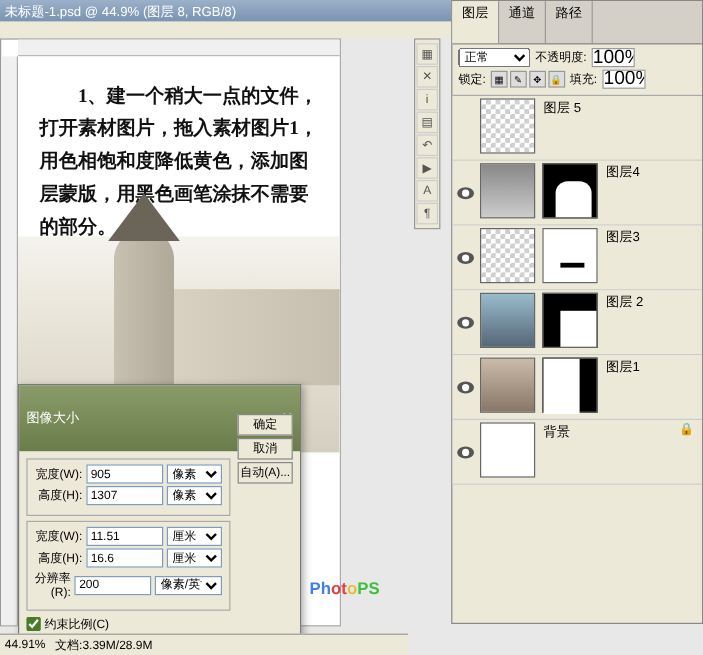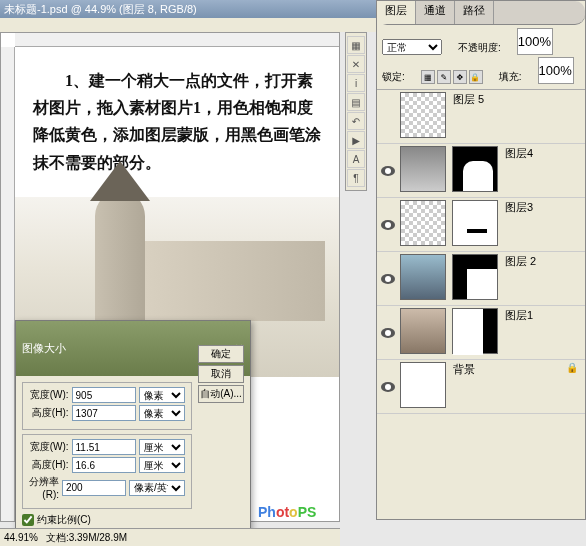--- a/index.html
+++ b/index.html
@@ -1,21 +1,21 @@
 <!DOCTYPE html>
 <html><head>
 <meta charset="utf-8">
 <style>
 * { box-sizing: border-box; margin: 0; padding: 0; font-family: "Microsoft YaHei", SimSun, Arial, sans-serif; }
 body { background: #e8e8e8; width: 586px; height: 546px; overflow: hidden; position: relative; }
 
 .titlebar { background: linear-gradient(#9bb0c9, #7a93b0); height: 18px; display: flex; align-items: center; padding: 0 4px; font-size: 11px; color: #fff; }
 .menubar { background: #ece9d8; height: 14px; }
 
-.canvas-area { position: absolute; left: 0; top: 32px; width: 340px; height: 490px; background: #fff; border: 1px solid #999; }
+.canvas-area { position: absolute; left: 0; top: 32px; width: 284px; height: 490px; background: #fff; border: 1px solid #999; }
 .ruler-h { position: absolute; top: 0; left: 14px; right: 0; height: 14px; background: #f0f0f0; border-bottom: 1px solid #aaa; }
 .ruler-v { position: absolute; top: 14px; left: 0; width: 14px; bottom: 0; background: #f0f0f0; border-right: 1px solid #aaa; }
 .canvas-content { position: absolute; top: 14px; left: 14px; right: 0; bottom: 0; background: #fff; overflow: hidden; }
 .instruction-text { padding: 20px 18px 10px; font-size: 16px; font-weight: bold; line-height: 1.7; color: #111; font-family: SimSun, serif; }
 .castle-bg { position: absolute; top: 150px; left: 0; right: 0; height: 180px; background: linear-gradient(180deg, #f5f3ee 0%, #e8e4d8 40%, #d4cfc0 100%); }
 .castle-tower { position: absolute; bottom: 200px; left: 80px; width: 50px; height: 130px; background: linear-gradient(90deg, #c8c0b0, #b0a898); border-radius: 25px 25px 0 0; }
 .castle-roof { position: absolute; bottom: 320px; left: 75px; width: 60px; height: 40px; background: #6b6458; clip-path: polygon(50% 0, 100% 100%, 0 100%); }
 .castle-body { position: absolute; bottom: 200px; left: 130px; width: 180px; height: 80px; background: linear-gradient(90deg, #d8d0c0, #c0b8a8); }
 
 .image-size-dialog { position: absolute; left: 15px; top: 320px; width: 236px; background: #ece9d8; border: 1px solid #7a7a7a; box-shadow: 2px 2px 6px rgba(0,0,0,0.3); font-size: 11px; }
@@ -29,46 +29,46 @@
 .row select { width: 56px; height: 16px; font-size: 10px; border: 1px solid #7f9db9; background: #fff; }
 .dialog-buttons { position: absolute; right: 6px; top: 24px; display: flex; flex-direction: column; gap: 2px; }
 .dialog-btn { width: 46px; height: 18px; font-size: 10px; background: #ece9d8; border: 1px solid #888; cursor: pointer; }
 .checkbox-row { display: flex; align-items: center; gap: 3px; font-size: 10px; margin-bottom: 1px; }
 .checkbox-row input { width: 12px; height: 12px; accent-color: #4a7a2a; }
 
 .right-toolbar { position: absolute; left: 345px; top: 32px; width: 22px; background: #ece9d8; border: 1px solid #999; padding: 2px 0; }
 .tool-icon { width: 18px; height: 18px; margin: 1px auto; background: #ece9d8; border: 1px solid #ccc; display: flex; align-items: center; justify-content: center; font-size: 10px; cursor: pointer; color: #555; }
 
 .layers-panel { position: absolute; right: 0; top: 0; width: 210px; height: 520px; background: #ece9d8; border: 1px solid #888; }
-.panel-tabs { display: flex; background: #d4d0c8; border-bottom: 1px solid #888; height: 24px; border-radius: 10px; }
+.panel-tabs { display: flex; background: #d4d0c8; border-bottom: 1px solid #888; height: 36px; }
 .panel-tab { padding: 2px 8px; font-size: 11px; border-right: 1px solid #999; cursor: pointer; }
 .panel-tab.active { background: #ece9d8; }
 .panel-controls { padding: 3px 5px; border-bottom: 1px solid #aaa; font-size: 10px; }
-.panel-controls .row2 { display: flex; align-items: flex-end; gap: 16px; margin-bottom: 2px; }
+.panel-controls .row2 { display: flex; align-items: center; gap: 4px; margin-bottom: 2px; }
 .panel-controls select { width: 60px; height: 16px; font-size: 10px; }
-.panel-controls input { width: 36px; height: 27px; font-size: 13px; border: 1px solid #999; }
+.panel-controls input { width: 36px; height: 16px; font-size: 16px; border: 1px solid #999; }
 .lock-icons { display: flex; gap: 2px; }
 .lock-ico { width: 14px; height: 14px; background: #ddd; border: 1px solid #999; font-size: 8px; display: flex; align-items: center; justify-content: center; }
 
 .layers-list { overflow-y: auto; height: 460px; }
 .layer-row { display: flex; border-bottom: 1px solid #ccc; background: #ece9d8; min-height: 54px; padding: 2px; }
 .eye-col { width: 18px; display: flex; align-items: center; justify-content: center; }
 .eye-icon { width: 14px; height: 10px; background: #555; border-radius: 50%; position: relative; }
 .eye-icon::after { content: ''; position: absolute; top: 2px; left: 4px; width: 6px; height: 6px; background: #fff; border-radius: 50%; }
 .thumb { width: 46px; height: 46px; background: #fff; border: 1px solid #666; margin: 0 3px; position: relative; overflow: hidden; }
 .thumb.checker { background-image: linear-gradient(45deg, #ccc 25%, transparent 25%), linear-gradient(-45deg, #ccc 25%, transparent 25%), linear-gradient(45deg, transparent 75%, #ccc 75%), linear-gradient(-45deg, transparent 75%, #ccc 75%); background-size: 8px 8px; background-position: 0 0, 0 4px, 4px -4px, -4px 0; }
 .mask { width: 46px; height: 46px; background: #000; border: 1px solid #666; margin: 0 3px; position: relative; }
 .mask-white { position: absolute; background: #fff; }
 .layer-name { font-size: 11px; padding-left: 4px; flex: 1; }
 .lock-badge { font-size: 10px; padding-right: 4px; }
 
 .statusbar { position: absolute; bottom: 0; left: 0; width: 340px; height: 18px; background: #ece9d8; border-top: 1px solid #999; display: flex; align-items: center; font-size: 10px; padding: 0 4px; gap: 8px; }
 
 .watermark-right { position: absolute; right: 2px; bottom: 2px; font-size: 10px; color: #aaa; writing-mode: vertical-rl; }
-.photops { position: absolute; left: 258px; top: 504px; font-size: 14px; font-weight: bold; }
+.photops { position: absolute; left: 258px; top: 482px; font-size: 14px; font-weight: bold; }
 .photops .p1 { color: #4080e0; }
 .photops .p2 { color: #e04040; }
 .photops .p3 { color: #e0c040; }
 .photops .p4 { color: #40c040; }
 </style>
 </head>
 <body>
 
 <div class="titlebar">
   <span>未标题-1.psd @ 44.9% (图层 8, RGB/8)</span>

